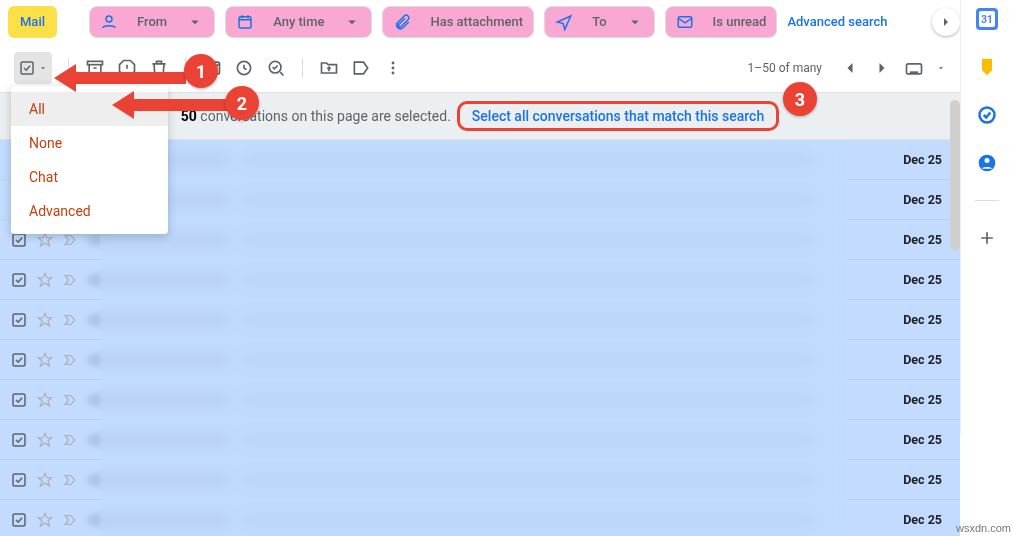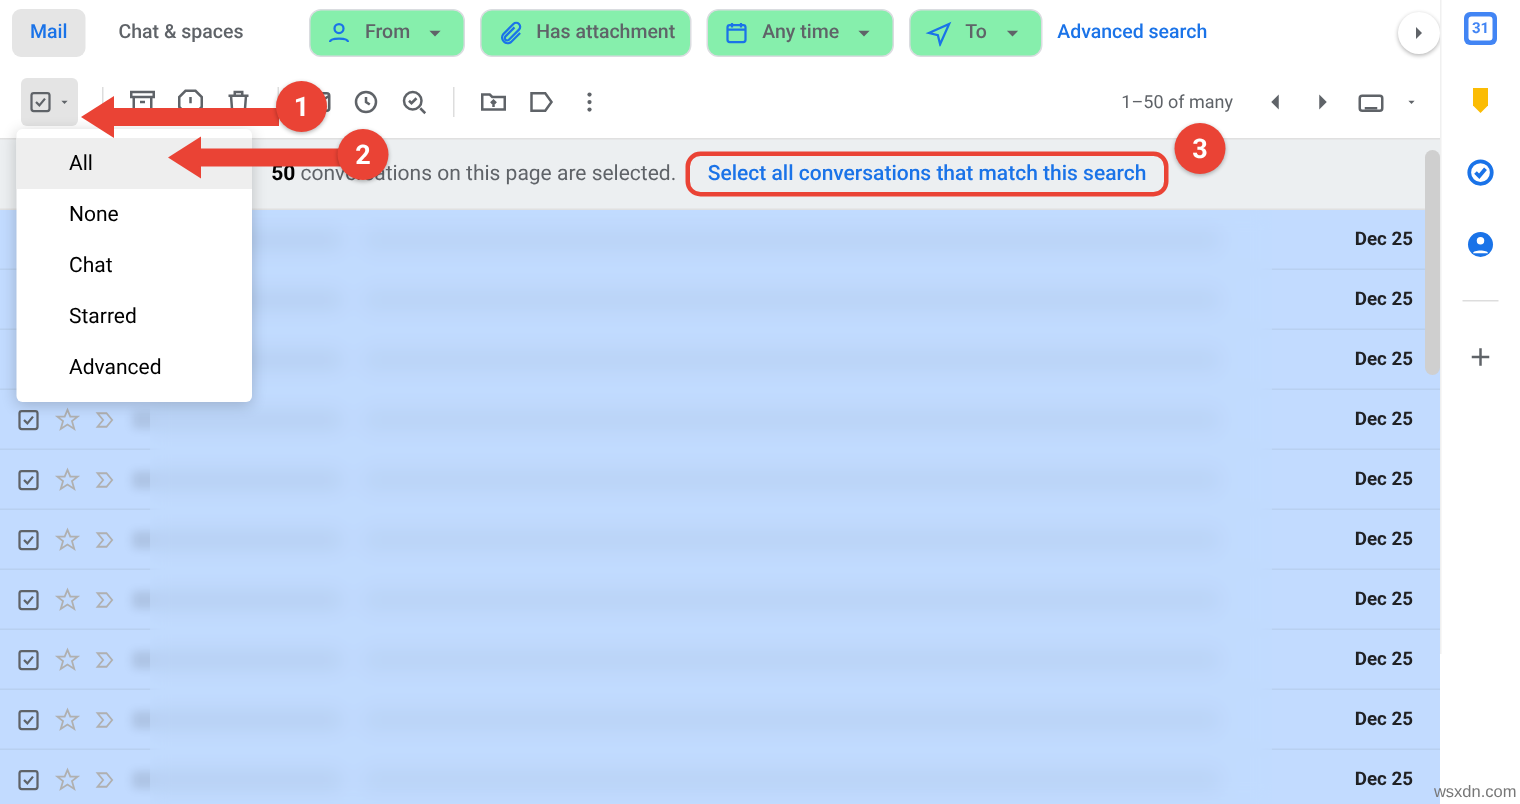--- a/index.html
+++ b/index.html
@@ -12,35 +12,35 @@
 }
 *{box-sizing:border-box}
 html,body{margin:0;padding:0;font-family:Roboto,Arial,sans-serif;font-size:13px;color:#202124;background:#fff}
 body{width:1013px;height:536px;overflow:hidden;position:relative}
 
 .main{position:absolute;left:0;top:0;width:960px;height:536px;overflow:hidden}
 .side{position:absolute;right:0;top:0;width:53px;height:436px;border-left:1px solid #f0f0f0;display:flex;flex-direction:column;align-items:center;padding-top:8px;gap:26px}
 
 .filterbar{height:44px;display:flex;align-items:center;gap:10px;padding:4px 8px;border-bottom:1px solid transparent}
 .tab{height:32px;padding:0 12px;border-radius:6px;display:flex;align-items:center;font-weight:500;color:var(--gray)}
-.tab.active{color:var(--blue);background:#e5e5e5}
-.chip{height:32px;border:1px solid var(--border);border-radius:8px;padding:0 10px;display:flex;align-items:center;gap:8px;color:var(--gray);font-size:13px;font-weight:500;background:#86efac}
+.tab.active{color:var(--blue);background:#fde047}
+.chip{height:32px;border:1px solid var(--border);border-radius:8px;padding:0 10px;display:flex;align-items:center;gap:19px;color:var(--gray);font-size:13px;font-weight:500;background:#f9a8d4}
 .chip svg{width:18px;height:18px}
 .adv{color:var(--blue);font-weight:500;white-space:nowrap}
 .scroll-r{position:absolute;right:0;top:50%;transform:translateY(-50%);width:28px;height:28px;border-radius:50%;background:#fff;box-shadow:0 1px 3px rgba(0,0,0,.3);display:flex;align-items:center;justify-content:center}
 
 .toolbar{height:48px;display:flex;align-items:center;gap:12px;padding:0 14px;position:relative}
 .tbtn{width:20px;height:20px;color:var(--gray)}
 .selectbtn{width:38px;height:32px;background:#e4e4e4;border-radius:4px;display:flex;align-items:center;justify-content:center;gap:2px}
 .sep{width:1px;height:20px;background:#ddd;margin:0 4px}
 .spacer{flex:1}
 .range{color:var(--gray);font-size:12px;margin-right:6px}
 
 .dropdown{position:absolute;left:11px;top:86px;width:157px;background:#fff;box-shadow:0 2px 10px rgba(0,0,0,.2);border-radius:4px;padding:6px 0;z-index:50}
-.dropdown div{padding:9px 35px;font-size:14px;color:#000000}
+.dropdown div{padding:9px 18px;font-size:14px;color:#c2410c}
 .dropdown .sel{background:#eee}
 
 .banner{height:48px;background:#eceff1;display:flex;align-items:center;justify-content:center;gap:6px;color:#5f6368;font-size:14px;border-top:1px solid #e0e0e0;border-bottom:1px solid #e0e0e0}
 .banner b{color:#000000;font-weight:700}
 .banner .link{color:var(--blue);font-weight:500}
 .callout3{border:3px solid var(--red);border-radius:10px;padding:4px 12px}
 
 .listwrap{position:relative;height:513px;overflow:hidden}
 .listwrap::before{content:"";position:absolute;inset:0 112px 0 100px;backdrop-filter:blur(6px);filter:blur(0);background:rgba(194,219,255,.45);z-index:2;pointer-events:none}
 .row{height:40px;display:flex;align-items:center;padding:0 16px 0 10px;gap:8px;background:var(--sel);border-bottom:1px solid #b8d0f0;position:relative}
@@ -58,62 +58,68 @@
 .watermark{position:absolute;right:2px;bottom:2px;font-size:11px;color:#777;z-index:80;font-family:Arial}
 .scrollbar{position:absolute;right:0;top:100px;width:10px;height:150px;background:#cfcfcf;border-radius:5px}
 </style>
 </head>
 <body>
 
 <div class="main">
 
   <div class="filterbar" style="position:relative">
     <div class="tab active">Mail</div>
-    <div class="tab">Chat &amp; spaces</div>
     <div style="width:12px"></div>
 
     <div class="chip">
       <svg viewBox="0 0 24 24" fill="none" stroke="#1a73e8" stroke-width="2">
           <circle cx="12" cy="8" r="4"></circle>
           <path d="M4 20c0-4 16-4 16 0"></path>
         </svg>
       <span>From</span>
       <svg width="12" height="12" viewBox="0 0 24 24" fill="#5f6368">
           <path d="M7 10l5 5 5-5z"></path>
         </svg>
     </div>
 
     <div class="chip">
       <svg viewBox="0 0 24 24" fill="none" stroke="#1a73e8" stroke-width="2">
-          <path d="M21 12l-8 8a5 5 0 01-7-7l9-9a3.5 3.5 0 015 5l-9 9a2 2 0 01-3-3l8-8"></path>
-        </svg>
-      <span>Has attachment</span>
-    </div>
-
-    <div class="chip">
-      <svg viewBox="0 0 24 24" fill="none" stroke="#1a73e8" stroke-width="2">
           <rect x="4" y="5" width="16" height="15" rx="2"></rect>
           <path d="M4 9h16M8 3v4M16 3v4"></path>
         </svg>
       <span>Any time</span>
       <svg width="12" height="12" viewBox="0 0 24 24" fill="#5f6368">
           <path d="M7 10l5 5 5-5z"></path>
         </svg>
     </div>
 
     <div class="chip">
       <svg viewBox="0 0 24 24" fill="none" stroke="#1a73e8" stroke-width="2">
+          <path d="M21 12l-8 8a5 5 0 01-7-7l9-9a3.5 3.5 0 015 5l-9 9a2 2 0 01-3-3l8-8"></path>
+        </svg>
+      <span>Has attachment</span>
+    </div>
+
+    <div class="chip">
+      <svg viewBox="0 0 24 24" fill="none" stroke="#1a73e8" stroke-width="2">
           <path d="M3 12l18-8-8 18-2-8z"></path>
         </svg>
       <span>To</span>
       <svg width="12" height="12" viewBox="0 0 24 24" fill="#5f6368">
           <path d="M7 10l5 5 5-5z"></path>
         </svg>
     </div>
 
+    <div class="chip">
+      <svg viewBox="0 0 24 24" fill="none" stroke="#1a73e8" stroke-width="2">
+          <rect x="3" y="5" width="18" height="14" rx="2"></rect>
+          <path d="M3 7l9 6 9-6"></path>
+        </svg>
+      <span>Is unread</span>
+    </div>
 
     <span class="adv">Advanced search</span>
 
     <div class="scroll-r">
       <svg width="16" height="16" viewBox="0 0 24 24" fill="#5f6368">
           <path d="M9 6l6 6-6 6z"></path>
         </svg>
     </div>
   </div>
 
@@ -337,21 +343,20 @@
         <div class="sender"></div>
         <div class="subject"></div>
         <span class="date">Dec 25</span>
       </div>
     </div>
 
   <div class="dropdown" id="dd">
       <div class="sel">All</div>
       <div>None</div>
       <div>Chat</div>
-      <div>Starred</div>
       <div>Advanced</div>
     </div>
 
   <div class="badge" style="left:184px;top:54px">1</div>
   <div class="arrow" style="left:54px;top:64px;width:132px;height:28px">
     <div class="head" style="left:0;top:0"></div>
     <div class="shaft" style="left:20px;top:8px;width:112px"></div>
   </div>
 
   <div class="badge" style="left:225px;top:86px">2</div>

